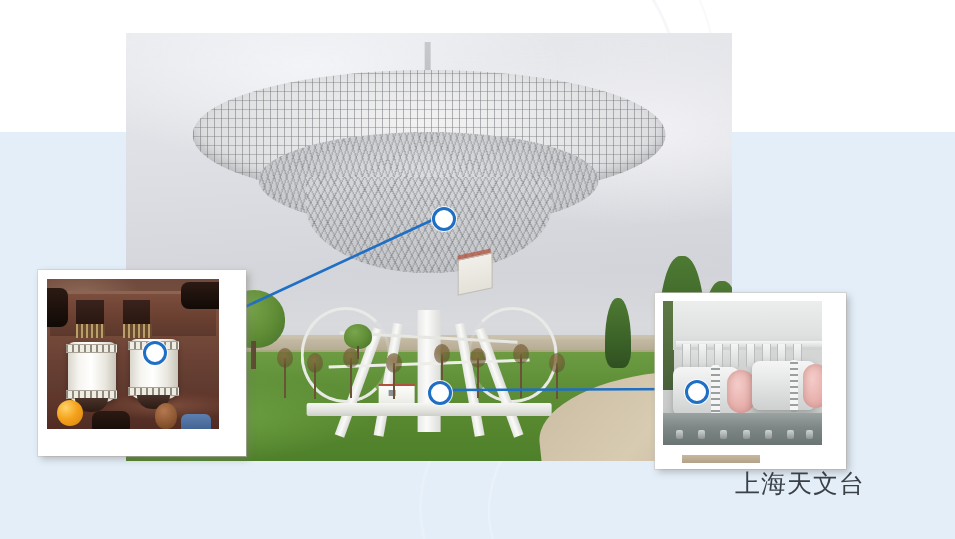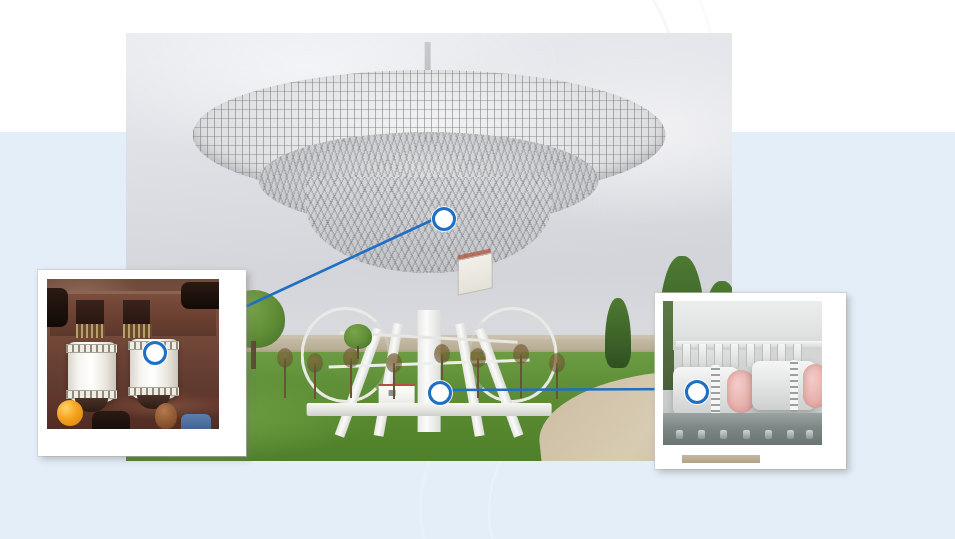--- a/index.html
+++ b/index.html
@@ -468,14 +468,15 @@
       <div class="bolt" style="left:90%;bottom:4%;"></div>
     </div>
   </div>
 
   <div class="marker" style="left:432px;top:207px;"></div>
   <div class="marker" style="left:143px;top:341px;"></div>
   <div class="marker" style="left:428px;top:381px;"></div>
   <div class="marker" style="left:685px;top:380px;"></div>
 
   <div class="tan-bar"></div>
+  <div class="caption">上海天文台</div>
 
 </div>
 
 </body></html>

